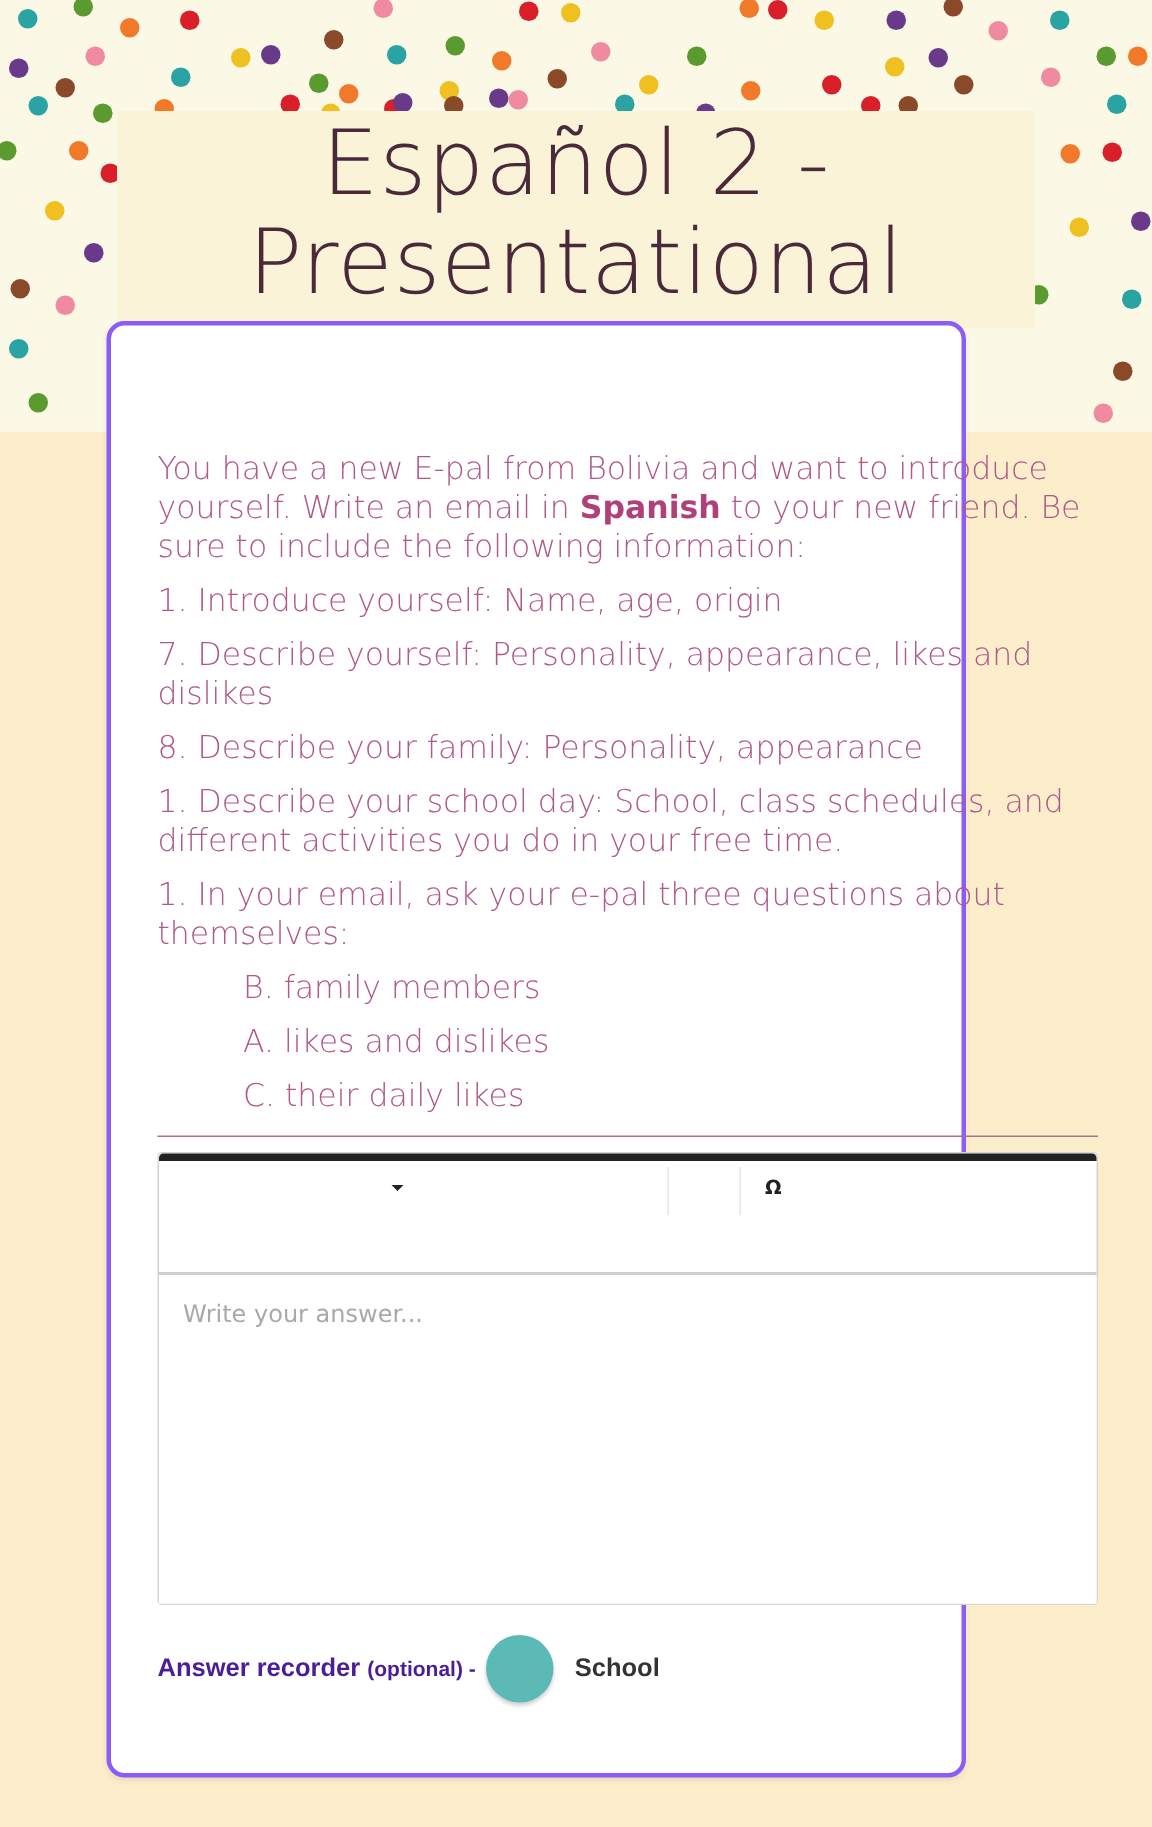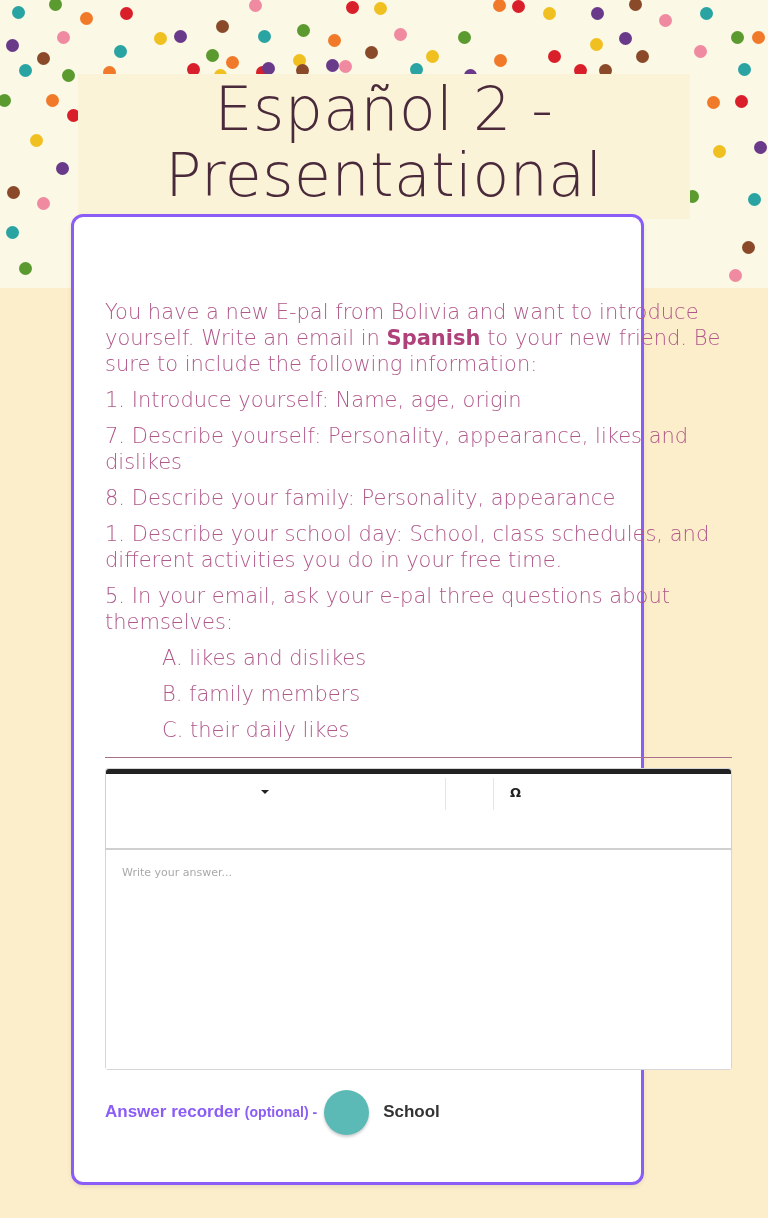--- a/index.html
+++ b/index.html
@@ -82,31 +82,31 @@
   }
   .omega {
     position: absolute; left: 404px; top: 11px;
     font-size: 13px; font-weight: 700; color: #222;
   }
   .answer {
     position: absolute; left: 0; top: 81px; width: 100%; height: 219px;
     border: none; outline: none; resize: none;
     padding: 16px 16px;
     font-family: "DejaVu Sans", sans-serif;
-    font-size: 11px; color: #333;
+    font-size: 16px; color: #333;
     background: #fff;
   }
   .answer::placeholder { color: #a9a9a9; }
   .recorder {
     position: absolute; left: 31px; top: 872px; height: 46px;
     display: flex; align-items: center;
   }
   .rec-label {
     font-family: "Liberation Sans", sans-serif;
-    font-weight: 700; font-size: 17px; color: #8b5cf6;
+    font-weight: 700; font-size: 17px; color: #4c1d95;
   }
   .rec-opt { font-size: 14px; font-weight: 700; }
   .rec-btn {
     width: 45px; height: 45px; border-radius: 50%;
     background: #5bbab5; margin-left: 7px; margin-right: 14px;
     box-shadow: 0 2px 3px rgba(0,0,0,0.2);
     border: none; cursor: pointer;
   }
   .rec-voice {
     font-family: "Liberation Sans", sans-serif;
@@ -193,23 +193,23 @@
 <div class="title-box"></div>
 <h1 class="title">Español 2 - Presentational</h1>
 
 <div class="card">
   <div class="prompt">
     <p class="intro"><span>You have a new E-pal from Bolivia and want to introduce yourself.  Write an email in </span><b>Spanish</b><span> to your new friend. Be sure to include the following information:</span></p>
     <p>1.  Introduce yourself: Name, age, origin</p>
     <p>7.  Describe yourself: Personality, appearance, likes and dislikes</p>
     <p>8.  Describe your family: Personality, appearance</p>
     <p>1.  Describe your school day: School, class schedules, and different activities you do in your free time.</p>
-    <p>5.  In your email, ask your e-pal three questions about themselves:</p>
+    <p>1.  In your email, ask your e-pal three questions about themselves:</p>
+    <p class="sub">B.  family members</p>
     <p class="sub">A.  likes and dislikes</p>
-    <p class="sub">B.  family members</p>
     <p class="sub">C.  their daily likes</p>
   </div>
 
   <div class="divider"></div>
 
   <div class="editor">
     <div class="editor-topbar"></div>
     <div class="toolbar">
       <div class="tb-select">
         <span></span>

